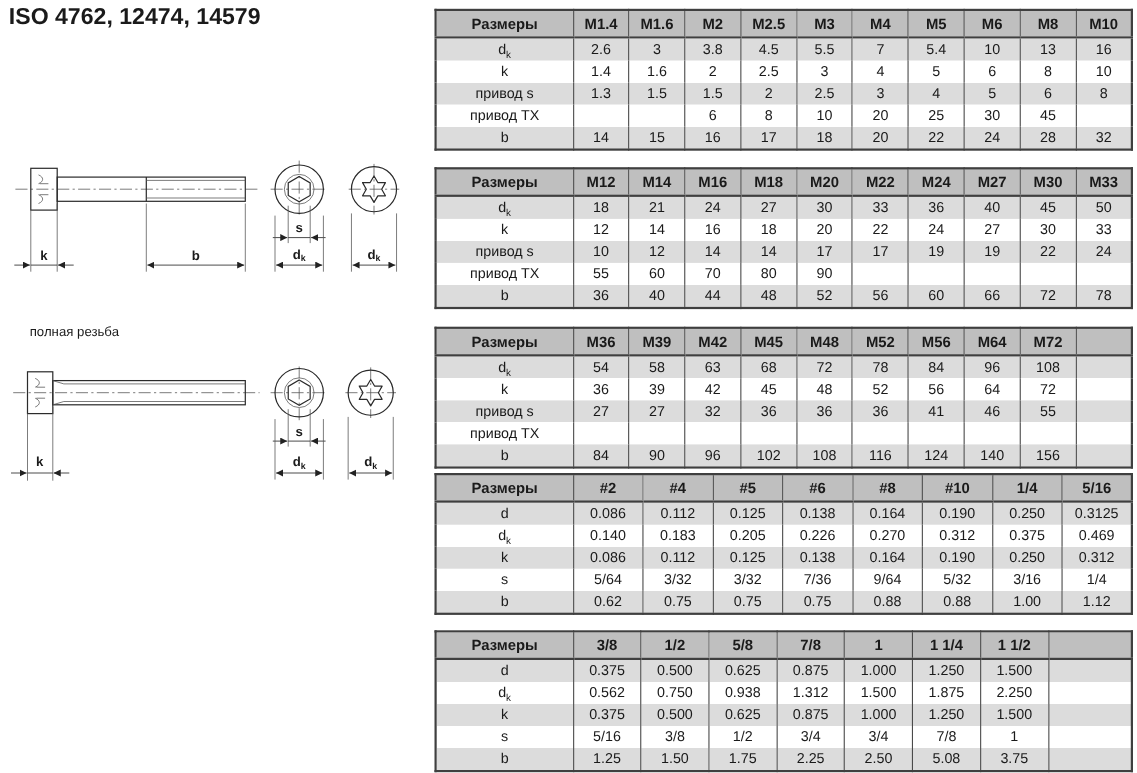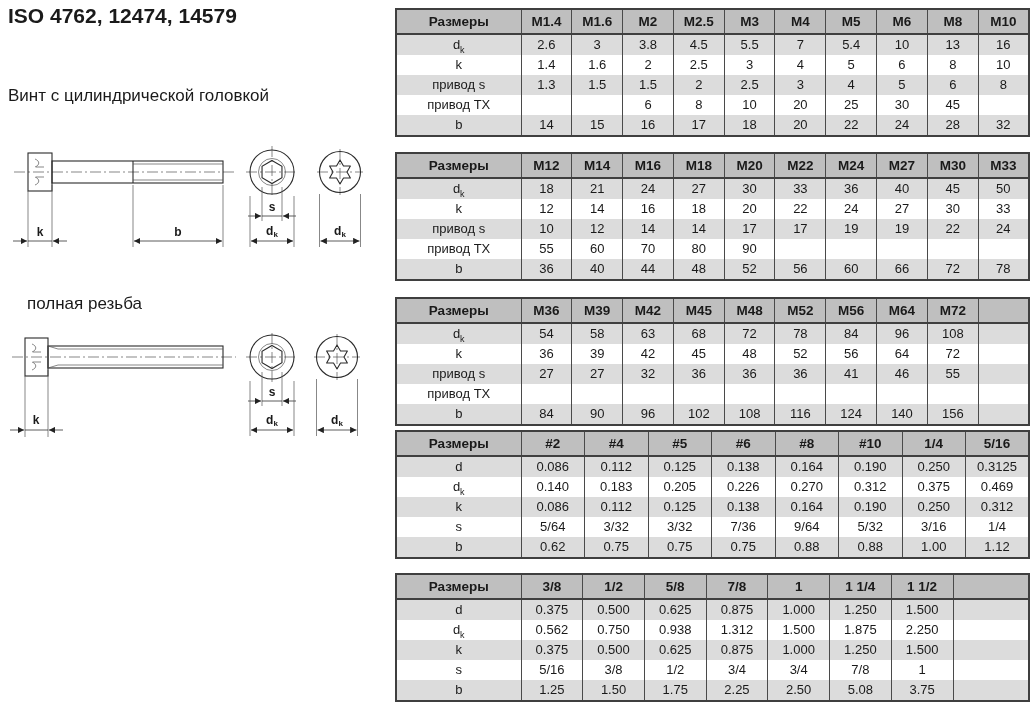--- a/index.html
+++ b/index.html
@@ -3,21 +3,21 @@
 <meta charset="utf-8">
 <style>
   html,body { margin:0; padding:0; background:#fff; }
   .page {
     position:relative; width:1034px; height:703px; background:#fff;
     font-family:"Liberation Sans","DejaVu Sans",sans-serif; color:#1a1a1a;
     overflow:hidden;
   }
   .title { position:absolute; left:8px; top:2px; font-weight:bold; font-size:21px; line-height:28px; }
   .subtitle { position:absolute; left:8px; top:86px; font-size:17px; }
-  .ft-label { position:absolute; left:27px; top:294px; font-size:17px; }
+  .ft-label { position:absolute; left:27px; top:294px; font-size:12px; }
   .drawing-1 { position:absolute; left:0; top:143px; }
   .drawing-2 { position:absolute; left:0; top:333px; }
 
   .table-host { position:absolute; left:395px; width:635px; }
   .th-0 { top:8px; } .th-1 { top:152px; } .th-2 { top:297px; } .th-3 { top:430px; } .th-4 { top:573px; }
 
   table.dim-table {
     width:100%; border-collapse:collapse; table-layout:fixed;
     border:2px solid var(--border,#3f3f3f);
     padding-left:20px;
@@ -46,21 +46,20 @@
 </style>
 </head>
 <body>
 
 <div class="page">
 
   <div class="title">
     <div>ISO 4762, 12474, 14579</div>
   </div>
 
-  <div class="subtitle">Винт с цилиндрической головкой</div>
 
   <svg class="drawing drawing-1" width="390" height="122" viewBox="0 0 390 122">
     <defs>
       <marker id="arA" viewBox="0 0 8 8" refX="8" refY="4" markerWidth="8" markerHeight="8" orient="auto-start-reverse">
         <path d="M0,0 L8,4 L0,8 Z" fill="#222"></path>
       </marker>
     </defs>
 
     <line class="cl" x1="14" y1="29" x2="236" y2="29"></line>
 

